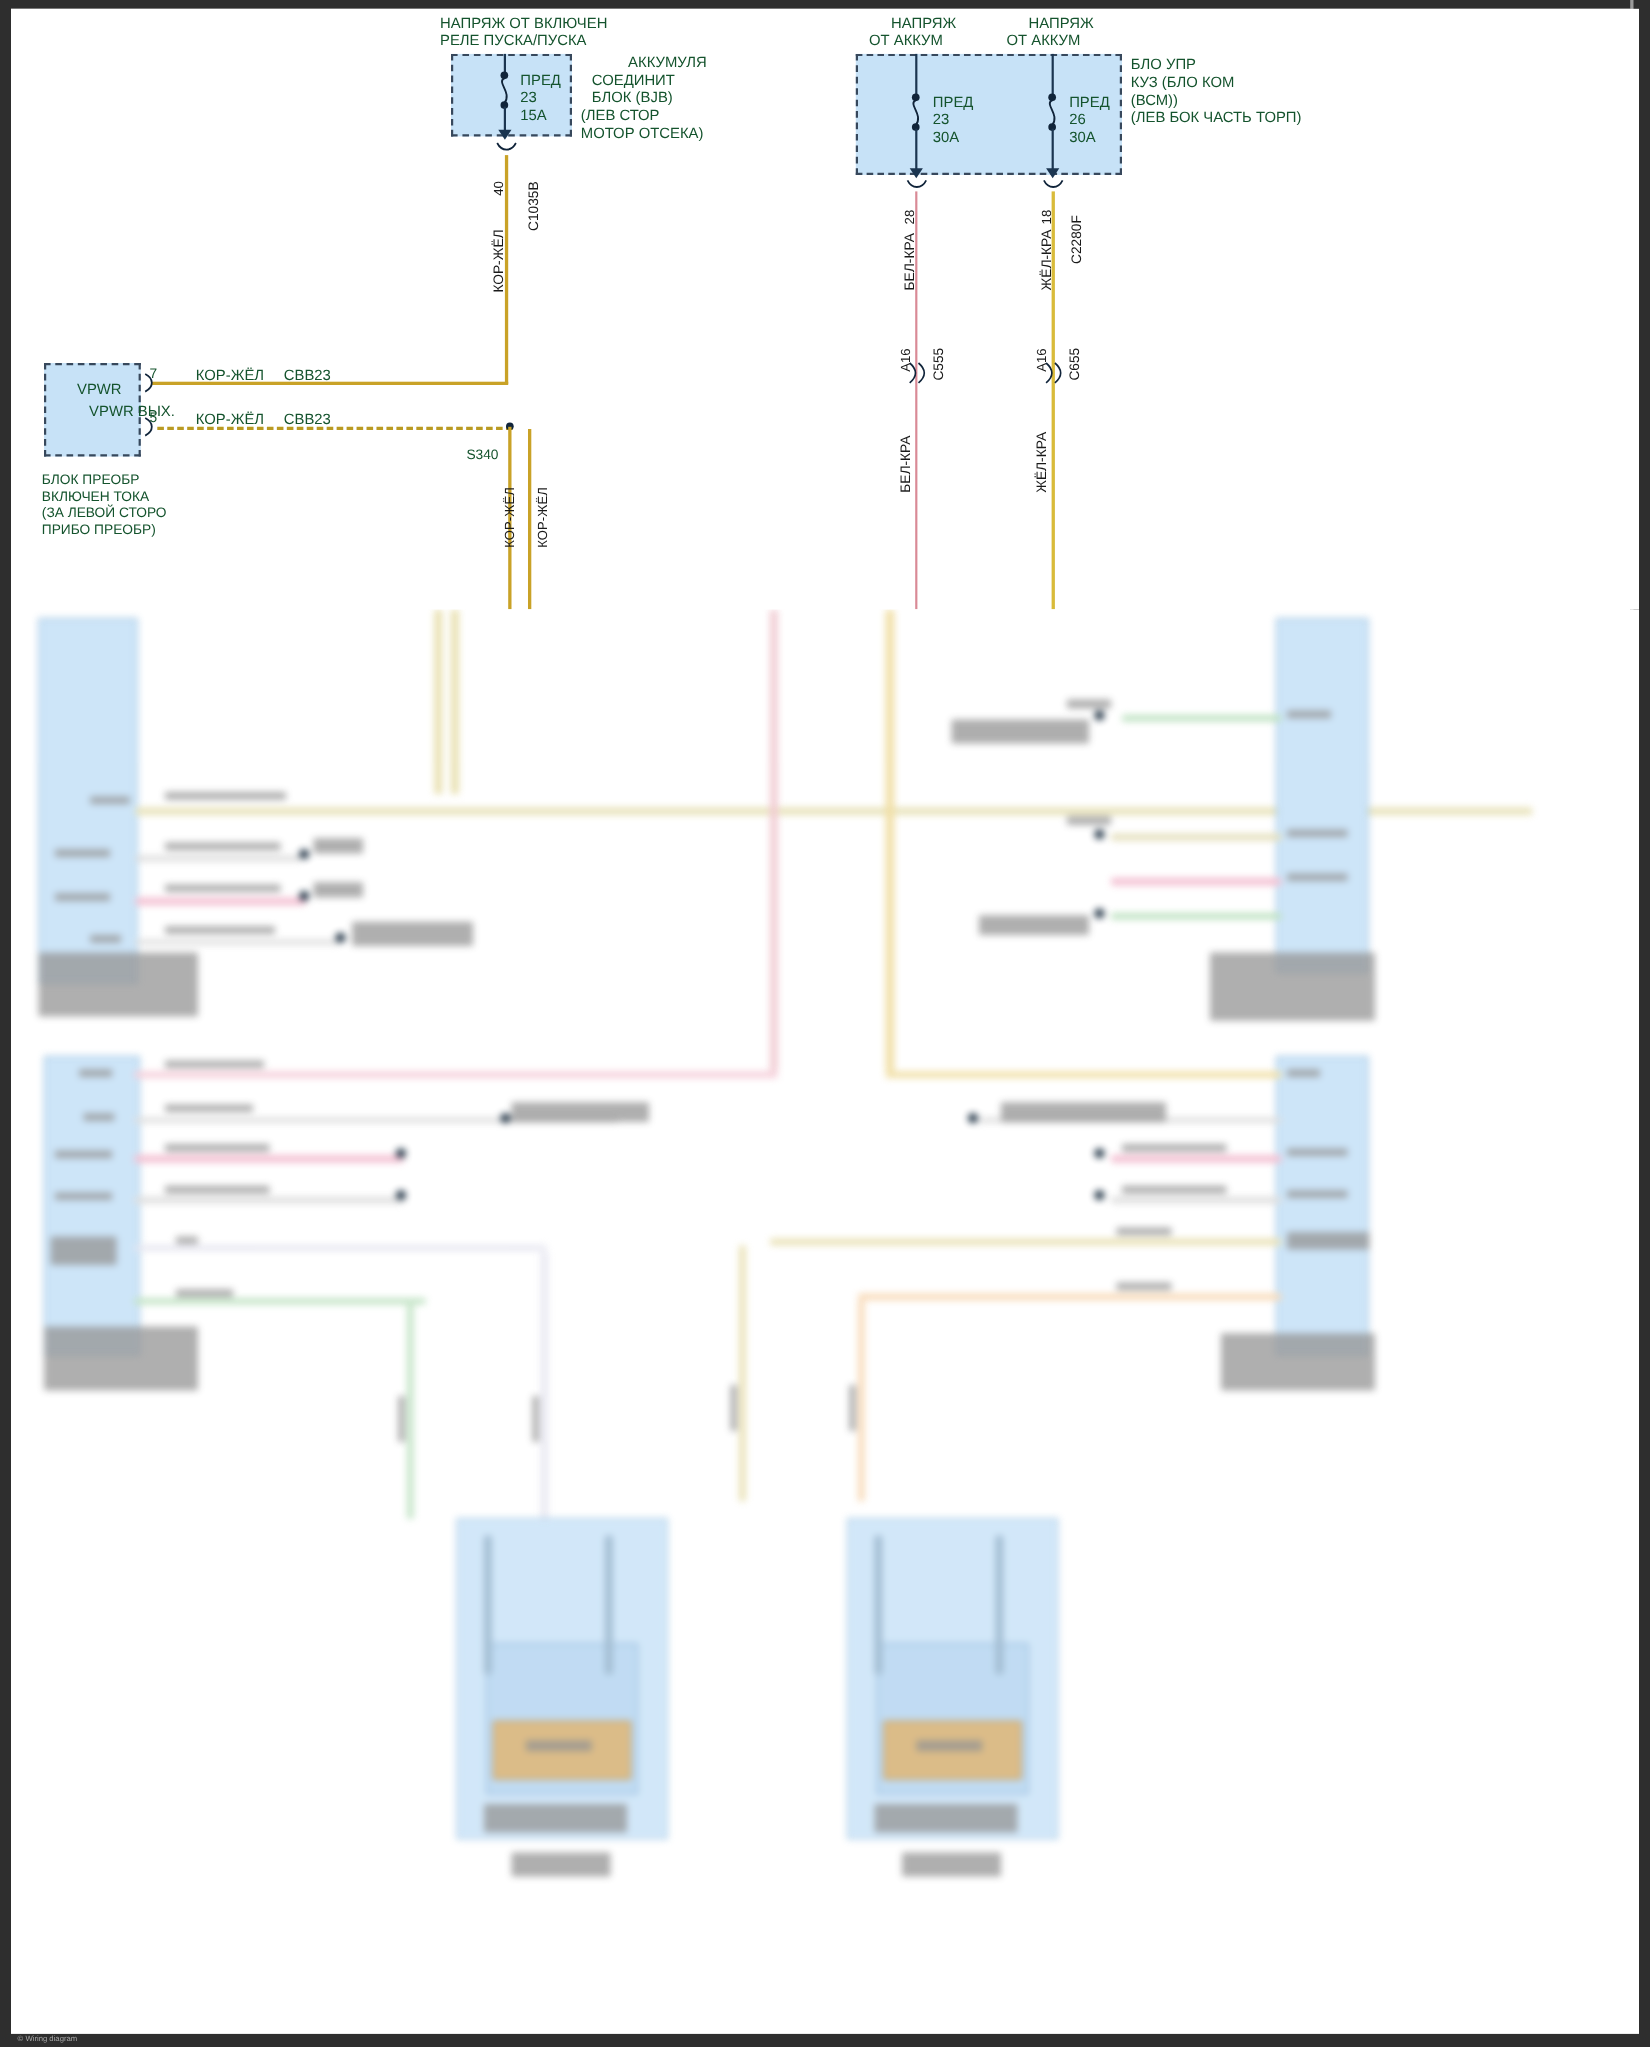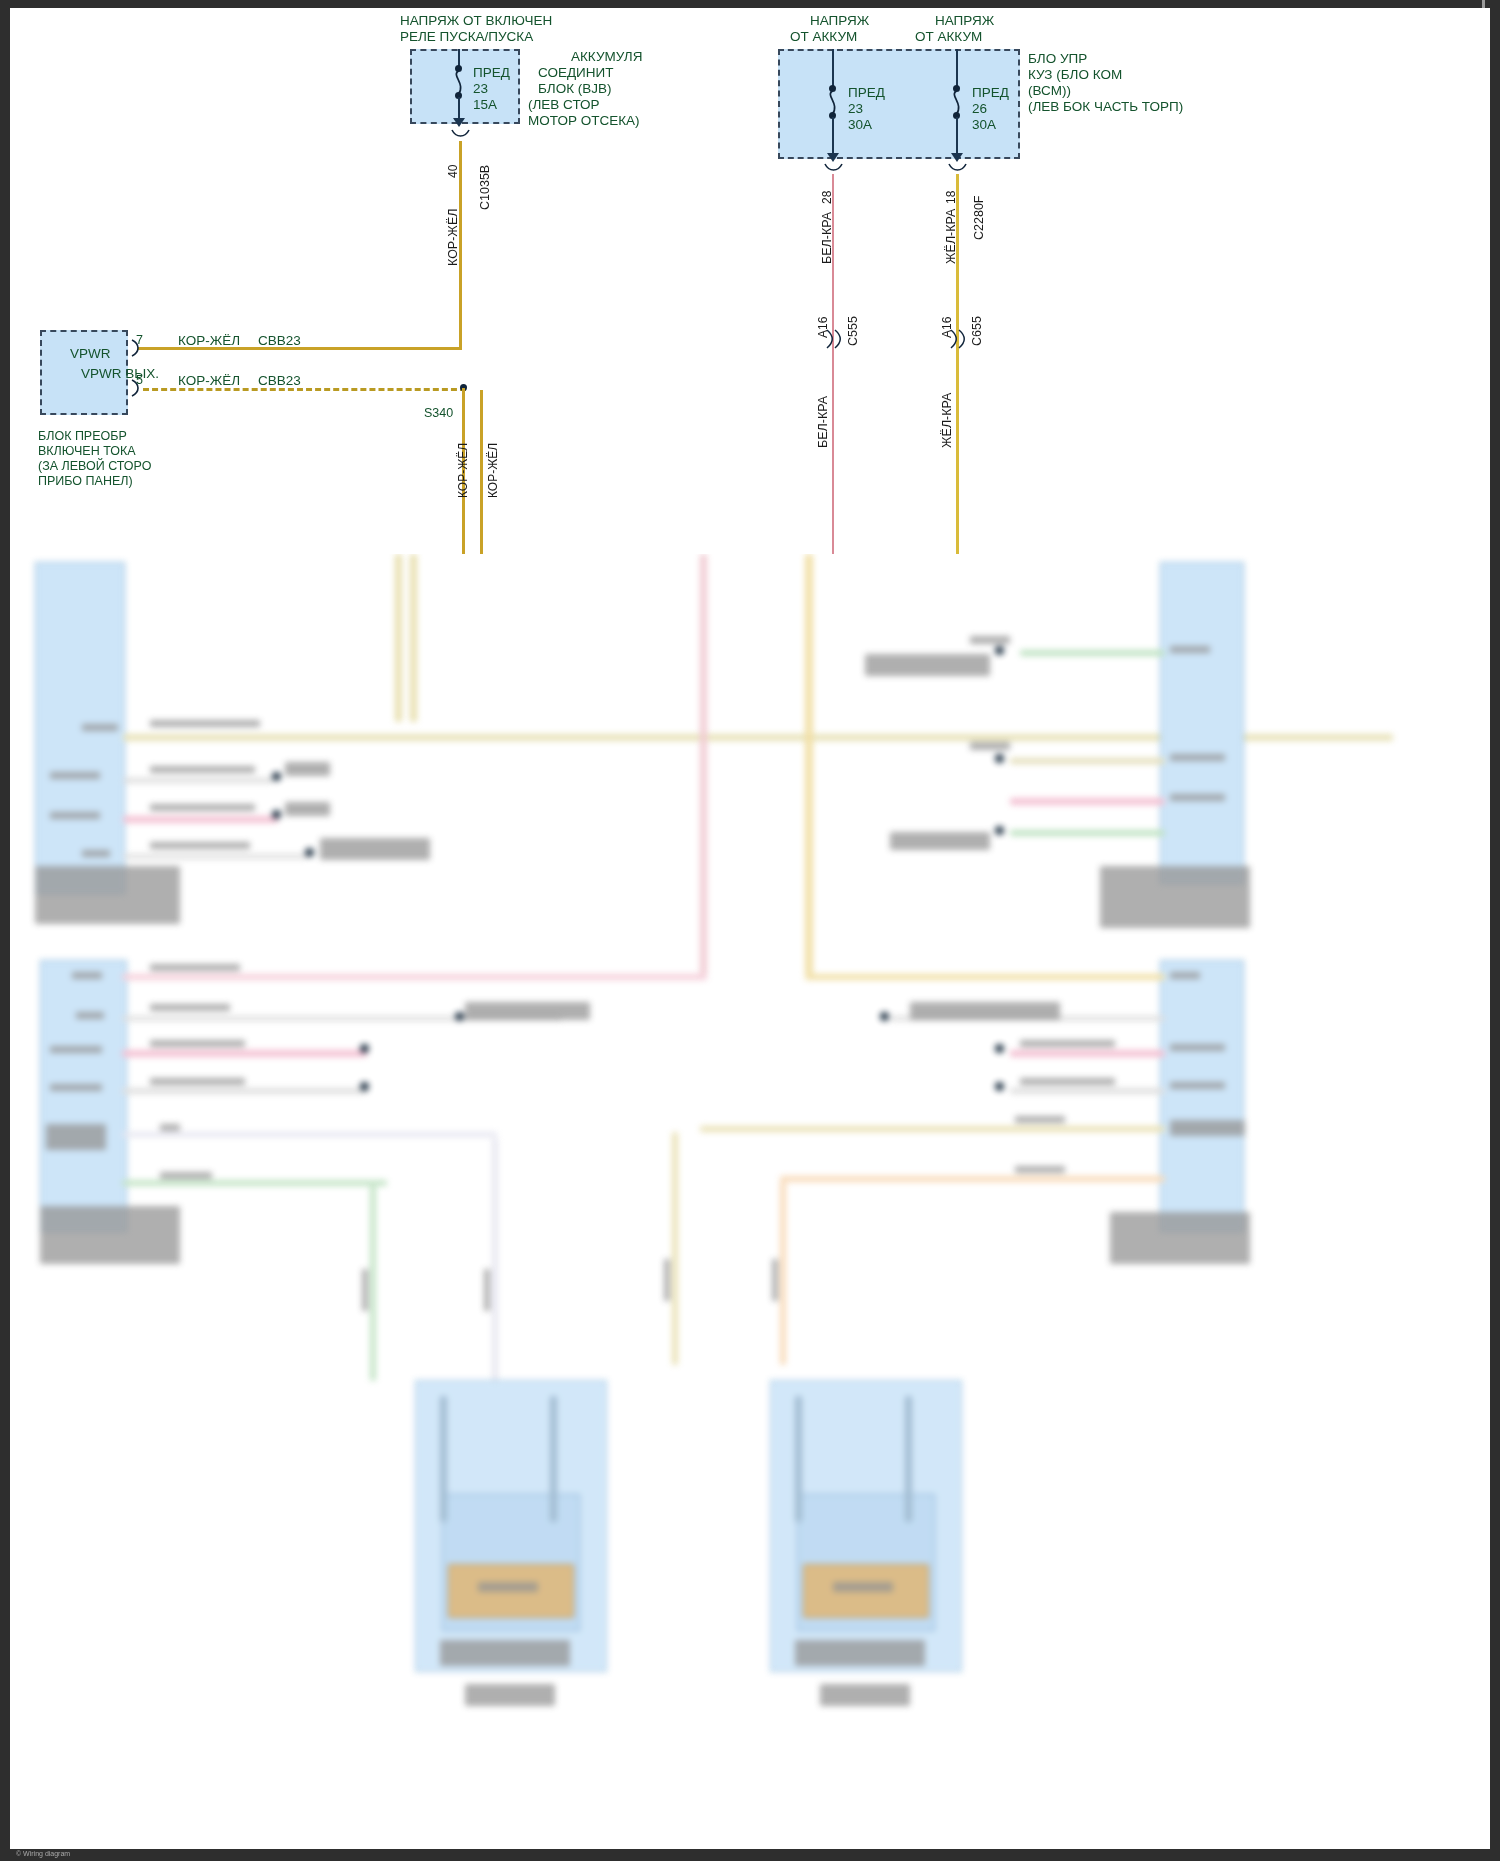--- a/index.html
+++ b/index.html
@@ -115,21 +115,21 @@
     <div class="txt t13" style="left:168px;top:365px;">КОР-ЖЁЛ</div>
     <div class="txt t13" style="left:248px;top:365px;">CBB23</div>
 
     <div class="dashwire" style="left:133px;top:380px;width:323px;"></div>
     <div class="dot" style="left:450px;top:376px;"></div>
     <div class="txt t12" style="left:414px;top:398px;">S340</div>
 
     <div class="txt t12" style="left:28px;top:421px;">БЛОК ПРЕОБР</div>
     <div class="txt t12" style="left:28px;top:436px;">ВКЛЮЧЕН ТОКА</div>
     <div class="txt t12" style="left:28px;top:451px;">(ЗА ЛЕВОЙ СТОРО</div>
-    <div class="txt t12" style="left:28px;top:466px;">ПРИБО ПАНЕЛ)</div>
+    <div class="txt t12" style="left:28px;top:466px;">ПРИБО ПРЕОБР)</div>
 
     <div class="wire-y" style="left:452px;top:380px;width:2.6px;height:166px;"></div>
     <div class="wire-y" style="left:470px;top:382px;width:2.6px;height:164px;"></div>
     <div class="vtxt" style="left:446px;top:490px;font-size:12px;">КОР-ЖЁЛ</div>
     <div class="vtxt" style="left:476px;top:490px;font-size:12px;">КОР-ЖЁЛ</div>
 
     <div class="txt t13" style="left:800px;top:5px;">НАПРЯЖ</div>
     <div class="txt t13" style="left:780px;top:21px;">ОТ АККУМ</div>
     <div class="txt t13" style="left:925px;top:5px;">НАПРЯЖ</div>
     <div class="txt t13" style="left:905px;top:21px;">ОТ АККУМ</div>

